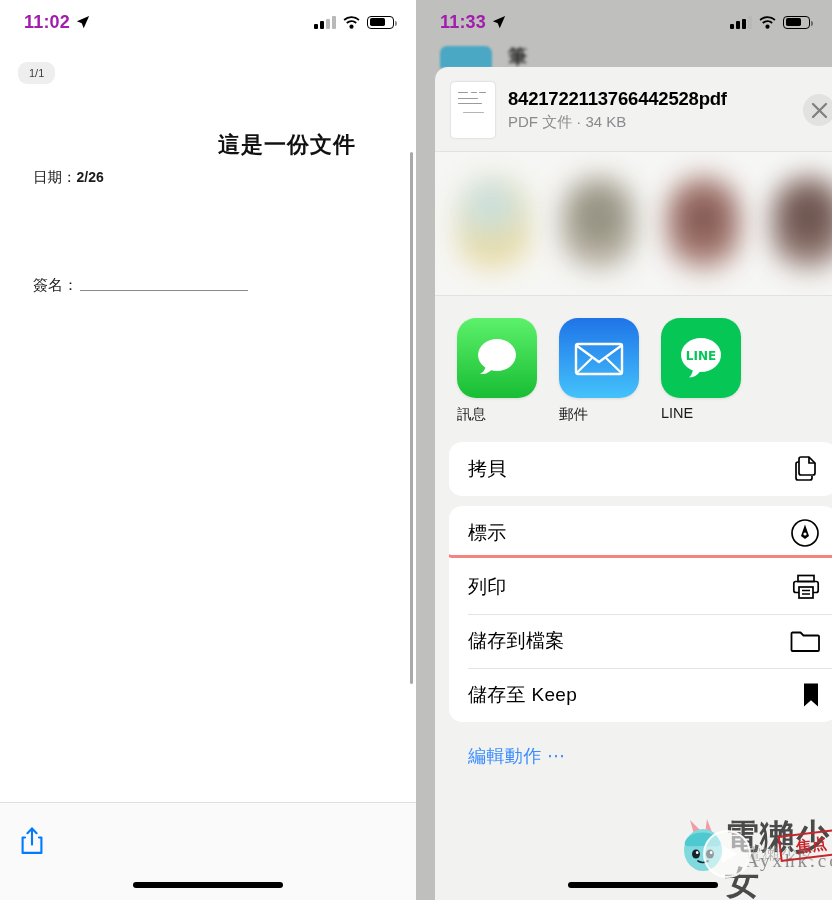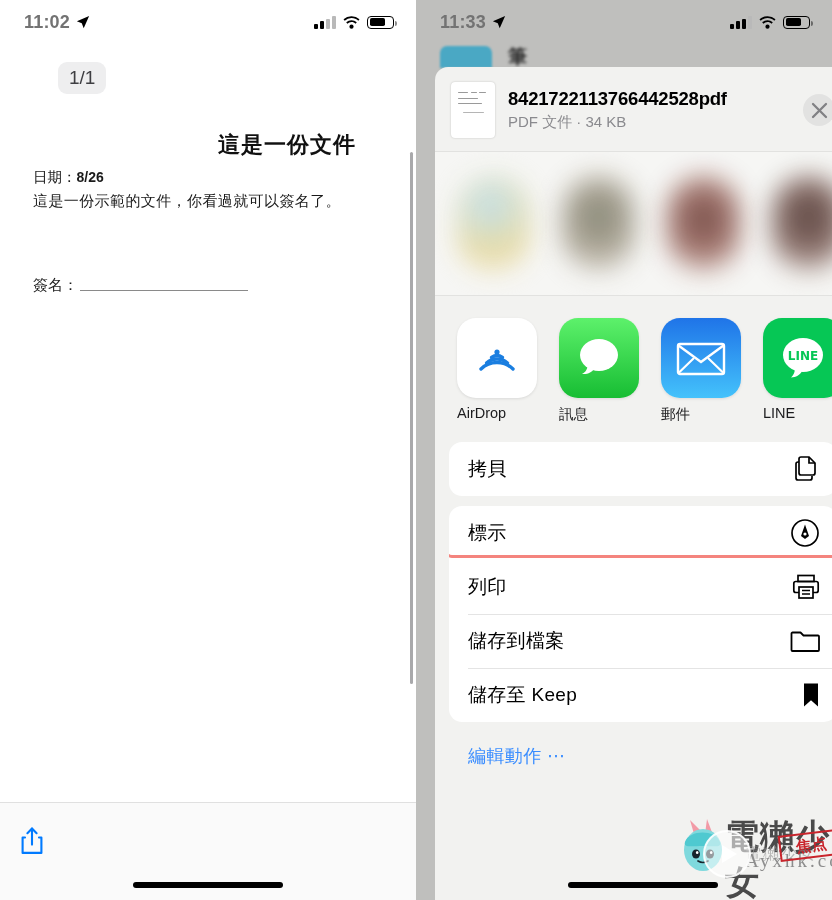--- a/index.html
+++ b/index.html
@@ -10,21 +10,21 @@
   }
   .screen { position: relative; width: 832px; height: 900px; display: flex; }
 
   
   .statusbar {
     height: 44px; display: flex; align-items: center;
     justify-content: space-between; padding: 0 22px 0 24px;
     position: relative; z-index: 5;
   }
   .sb-left { display: flex; align-items: center; gap: 6px; }
-  .sb-time { font-size: 18px; font-weight: bold; letter-spacing: .2px; color: #737373; }
+  .sb-time { font-size: 18px; font-weight: bold; letter-spacing: .2px; color: #a21caf; }
   .sb-loc { width: 14px; height: 14px; display:block; }
   .sb-right { display: flex; align-items: center; gap: 7px; }
   .bars { display: flex; align-items: flex-end; gap: 2px; height: 13px; }
   .bars i { width: 4px; background: #000; border-radius: 1px; display:block; }
   .bars i.b1 { height: 5px; } .bars i.b2 { height: 7.5px; }
   .bars i.b3 { height: 10px; } .bars i.b4 { height: 13px; }
   .bars i.off { background: #b9b9b9; }
   .batt { width: 27px; height: 13px; border: 1.6px solid #000; border-radius: 4px;
           position: relative; padding: 1.6px; }
   .batt::after { content:""; position:absolute; right:-4px; top:4px; width:2px;
@@ -51,21 +51,21 @@
   .icon-btn { width:34px; height:34px; display:flex; align-items:center;
               justify-content:center; }
   .markup-ring {
     width:52px; height:52px; border-radius:50%;
     border:4px solid #f4847e; display:flex; align-items:center;
     justify-content:center; margin-right:-6px;
   }
   .doc-area { position:relative; height: 720px; background:#fff; }
   .pagepill {
     position:absolute; left:18px; top:18px; background:#eeeeef;
-    border-radius:9px; padding:5px 11px; font-size:19px; color:#3e3e42;margin-left:40px;
+    border-radius:9px; padding:5px 11px; font-size:11px; color:#3e3e42;
   }
   .page-sheet { position:absolute; left:0; top:0; width:100%; height:100%; }
   .doc-title { position:absolute; left:0; right:60px; top:86px; text-align:right;
                font-family:"DejaVu Serif","Liberation Serif",serif;
                font-size:22px; font-weight:bold; color:#111; letter-spacing:1px; }
   .doc-date { position:absolute; left:33px; top:124px; font-size:14.5px;
               font-family:"DejaVu Serif","Liberation Serif",serif; color:#1a1a1a; }
   .doc-date b { font-family:"Liberation Sans",sans-serif; font-size:14px; }
   .doc-body { position:absolute; left:33px; top:148px; font-size:15px;
               font-family:"DejaVu Serif","Liberation Serif",serif; color:#1a1a1a;
@@ -184,23 +184,22 @@
           </span>
       </div>
     </div>
 
 
     <div class="doc-area">
       <div class="pagepill">1/1</div>
       <div class="page-sheet">
         <div class="doc-title">這是一份文件</div>
         <div class="doc-date">
-          <span>日期：</span><b>8/26</b>
-        </div>
-        <div class="doc-body">這是一份示範的文件，你看過就可以簽名了。</div>
+          <span>日期：</span><b>2/26</b>
+        </div>
         <div class="doc-sign">
           <span>簽名：</span>
           <span class="sign-line"></span>
         </div>
       </div>
       <div class="scrollbar"></div>
     </div>
 
     <div class="left-toolbar">
       <div class="share-btn">
@@ -270,31 +269,20 @@
 
       <div class="contacts">
         <div class="av" style="background:radial-gradient(circle at 45% 30%, #bfe0ef 0%, #e8d89a 65%, #f3f3f0 100%);"></div>
         <div class="av" style="background:radial-gradient(circle at 50% 42%, #7d7d6b 0%, #b0a898 60%, #f3f3f0 100%);"></div>
         <div class="av" style="background:radial-gradient(circle at 50% 45%, #6b3f3a 0%, #a5756c 58%, #f3f3f0 100%);"></div>
         <div class="av" style="background:radial-gradient(circle at 50% 42%, #4e3632 0%, #8a6d66 58%, #f3f3f0 100%);"></div>
 
       </div>
 
       <div class="apps">
-        <div class="app">
-          <div class="app-ic" style="background:#ffffff;">
-            <svg width="50" height="50" viewBox="0 0 50 50">
-              <path d="M9 36a23 23 0 0 1 32 0" fill="none" stroke="#1a7ee0" stroke-width="3.4" stroke-linecap="round"></path>
-              <path d="M14.5 30a16 16 0 0 1 21 0" fill="none" stroke="#1a7ee0" stroke-width="3.4" stroke-linecap="round"></path>
-              <path d="M19.5 24.5a9.5 9.5 0 0 1 11 0" fill="none" stroke="#1a7ee0" stroke-width="3.4" stroke-linecap="round"></path>
-              <circle cx="25" cy="19" r="2.6" fill="#1a7ee0"></circle>
-            </svg>
-          </div>
-          <div class="app-lb">AirDrop</div>
-        </div>
 
         <div class="app">
           <div class="app-ic" style="background:linear-gradient(#5df16b,#17bd33);">
             <svg width="54" height="54" viewBox="0 0 54 54">
               <ellipse cx="27" cy="24" rx="19" ry="16" fill="#fff"></ellipse>
               <path d="M16 34c-1 6-4 8-6 9 6 .5 10-2 12-5z" fill="#fff"></path>
             </svg>
           </div>
           <div class="app-lb">訊息</div>
         </div>

